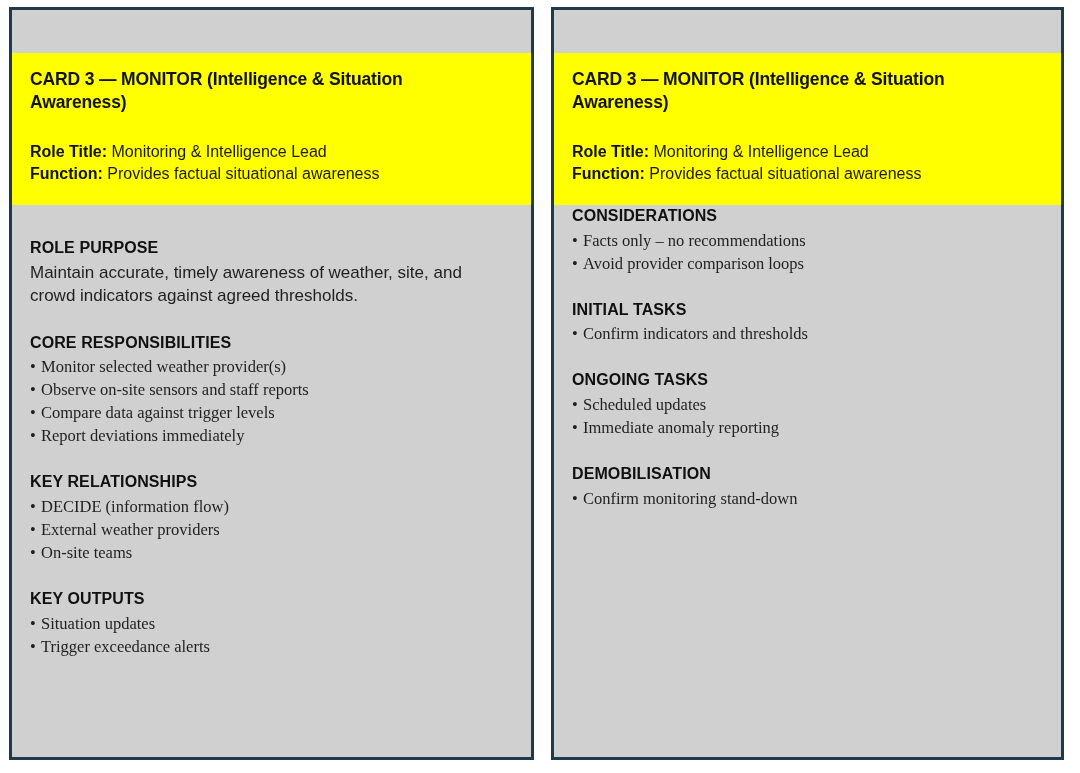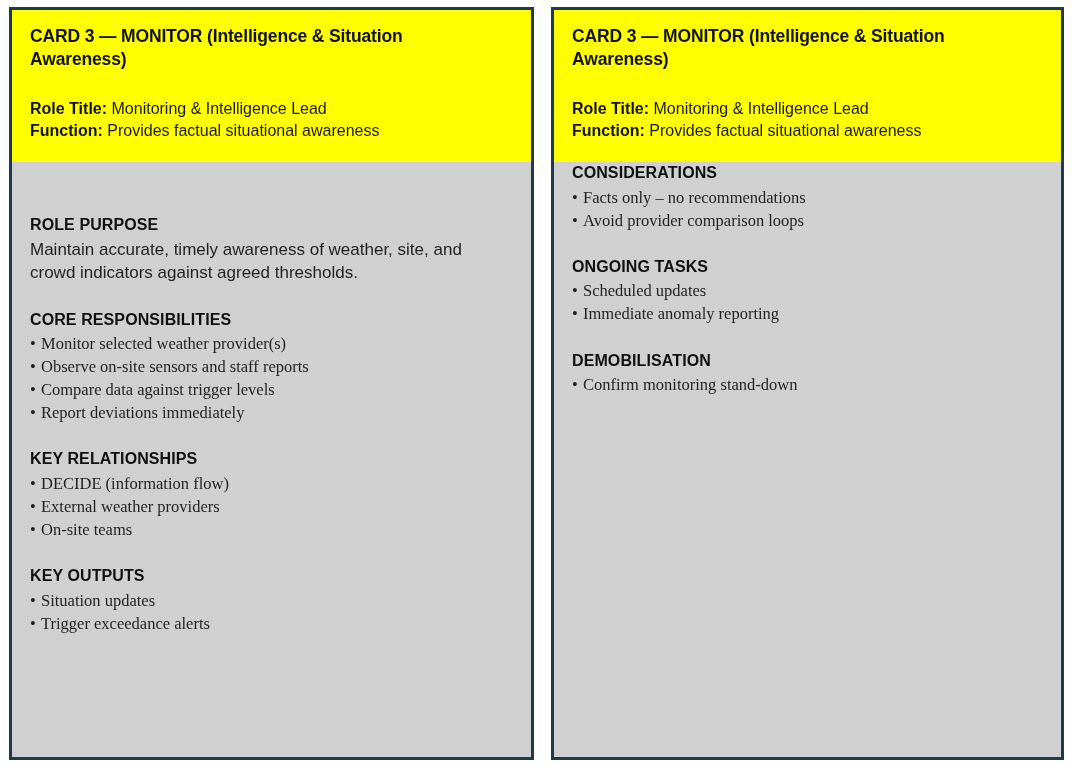--- a/index.html
+++ b/index.html
@@ -35,20 +35,21 @@
     flex-direction: column;
     overflow: hidden;
   }
   .card-left  { width: 525px; }
   .card-right { width: 513px; }
 
   .card-header {
     background: #ffff00;
     padding: 15px 14px 14px 18px;
     box-sizing: border-box;
+    margin-top: 43px;
   }
   .card-left  .card-header { height: 152px; }
   .card-right .card-header { height: 152px; }
 
   .card-title {
     font-size: 17.5px;
     font-weight: bold;
     color: #121212;
     line-height: 1.33;
     letter-spacing: -0.15px;
@@ -66,21 +67,21 @@
     font-weight: bold;
     color: #121212;
   }
 
   .card-body {
     flex: 1 1 auto;
     background: #d0d0d0;
     padding: 0 14px 0 18px;
     box-sizing: border-box;
   }
-  .card-left  .card-body { padding-top: 52px; }
+  .card-left  .card-body { padding-top: 32px; }
   .card-right .card-body { }
 
   .section { margin-bottom: 24px; }
   .section:last-child { margin-bottom: 0; }
 
   .section-heading {
     font-size: 16px;
     font-weight: bold;
     color: #101010;
     letter-spacing: 0.1px;
@@ -187,20 +188,26 @@
     <div class="card-body">
 
       <div class="section">
         <div class="section-heading">CONSIDERATIONS</div>
         <ul class="bullets">
           <li><span class="dot">•</span><span>Facts only – no recommendations</span></li>
           <li><span class="dot">•</span><span>Avoid provider comparison loops</span></li>
         </ul>
       </div>
 
+      <div class="section">
+        <div class="section-heading">INITIAL TASKS</div>
+        <ul class="bullets">
+          <li><span class="dot">•</span><span>Confirm indicators and thresholds</span></li>
+        </ul>
+      </div>
 
       <div class="section">
         <div class="section-heading">ONGOING TASKS</div>
         <ul class="bullets">
           <li><span class="dot">•</span><span>Scheduled updates</span></li>
           <li><span class="dot">•</span><span>Immediate anomaly reporting</span></li>
         </ul>
       </div>
 
       <div class="section">

